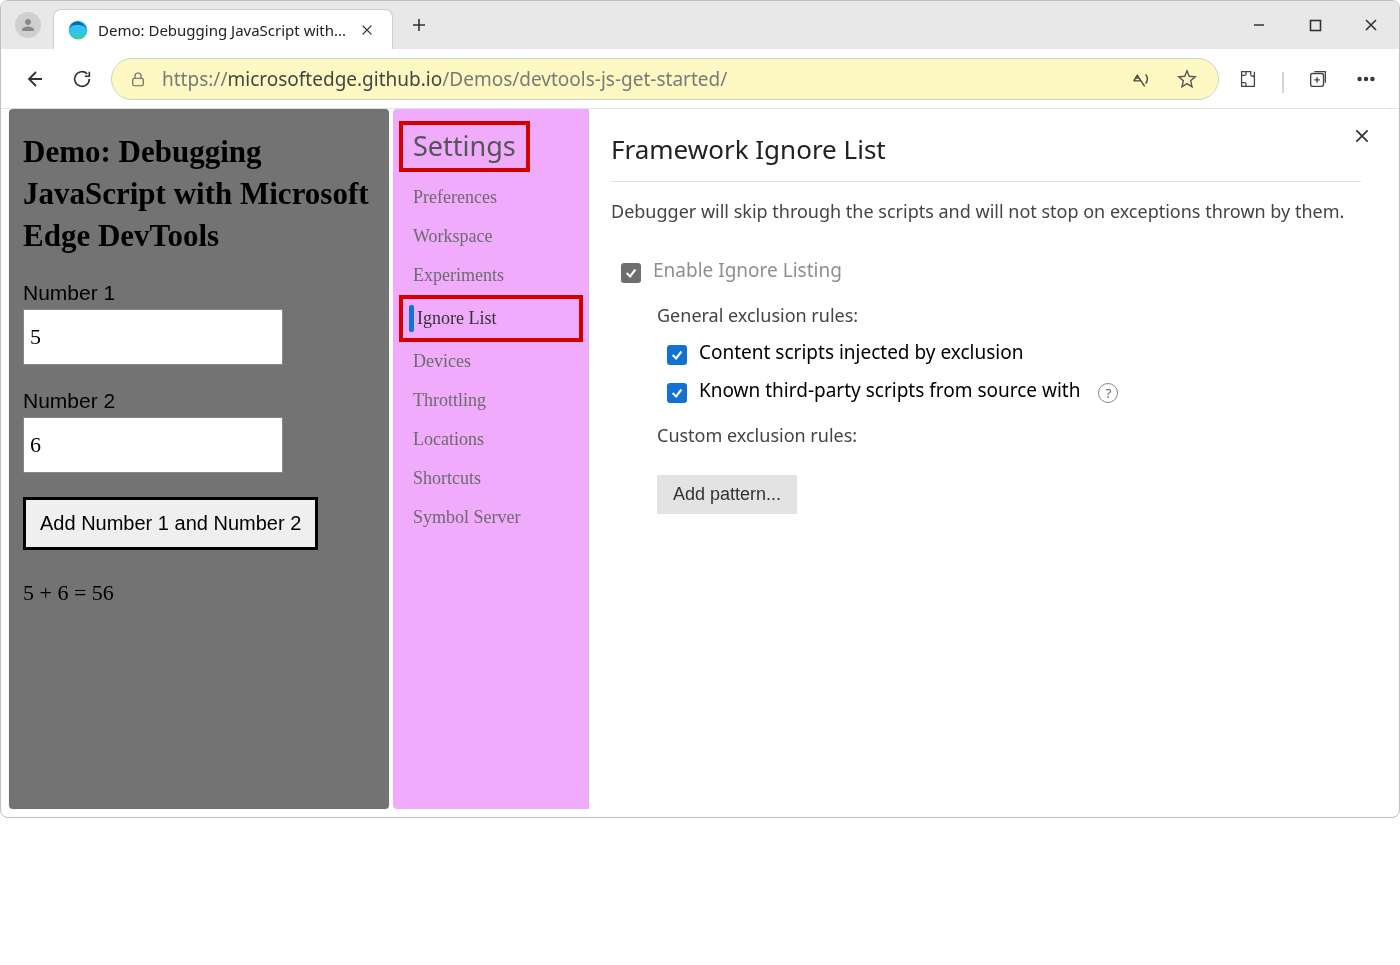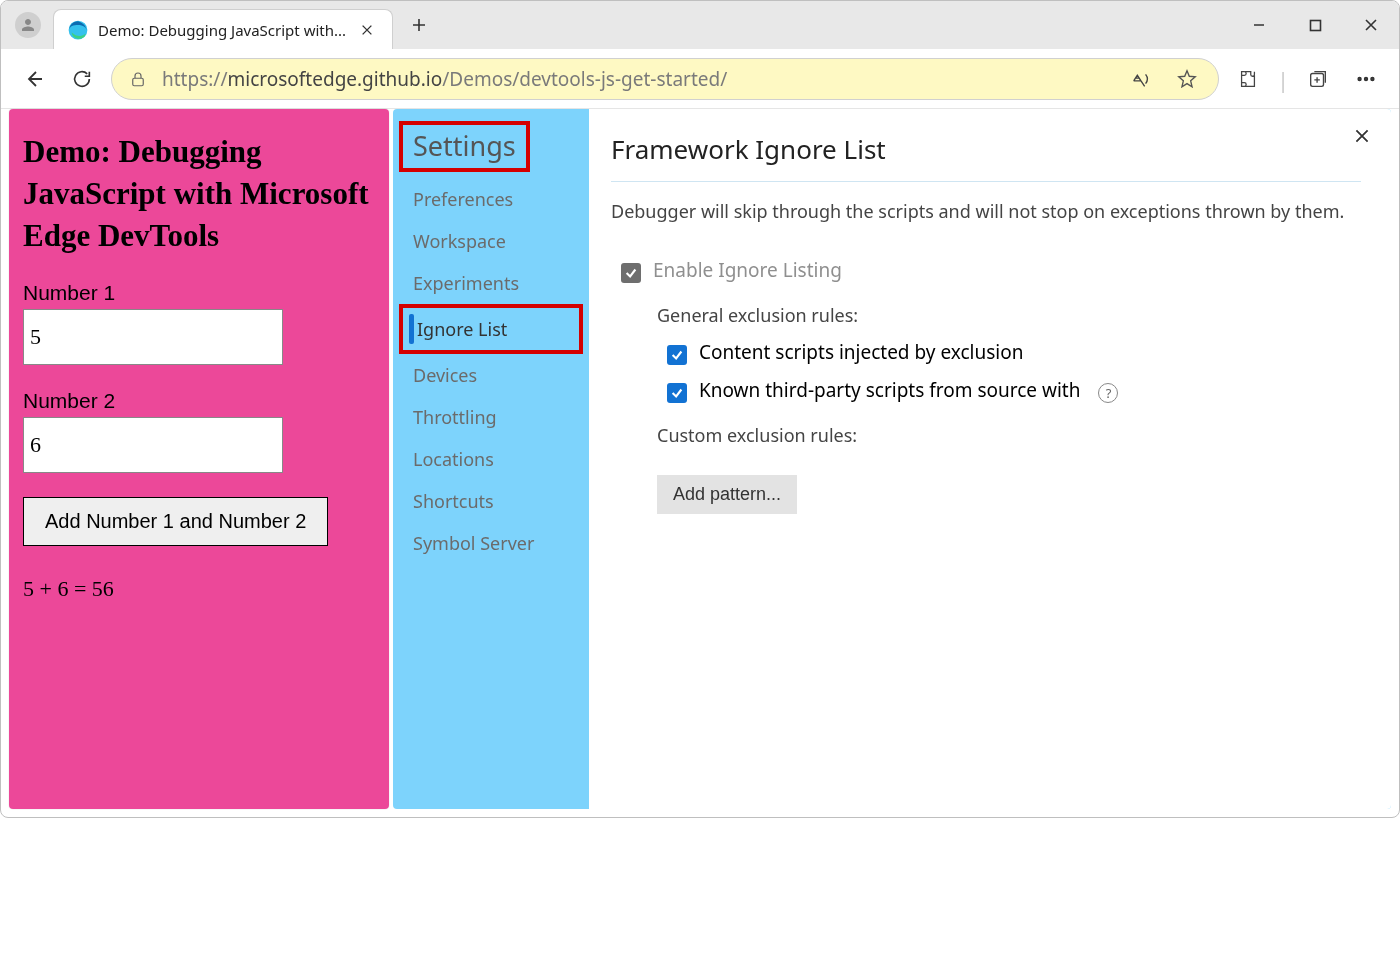--- a/index.html
+++ b/index.html
@@ -43,39 +43,39 @@
   .url { flex:1; font-size:19px; color:#444; white-space:nowrap; overflow:hidden;}
   .url .muted { color:#7a7a7a; }
   .addrright { display:flex; align-items:center; gap:16px; padding-right:8px;}
   .addrright .iconbtn { width:30px; }
 
   
   .content { display:flex; position:absolute; top:108px; bottom:8px; left:8px; right:8px; }
 
   
   .page {
-    width:380px; background:#ec4899; padding:22px 14px; margin-right:4px;
+    width:380px; background:#737373; padding:22px 14px; margin-right:4px;
     border-radius:4px; box-shadow: 0 0 0 1px rgba(0,0,0,0.03);
   }
   .page h1 { font-family: "Times New Roman", Georgia, serif; font-weight:700; font-size:31px; margin:0 0 24px 0; line-height:1.35;}
   .page label { font-family:Liberation Sans, sans-serif; font-size:21px; display:block; margin-bottom:4px;}
   .page input[type=text] { width:260px; height:56px; font-family:"Times New Roman",serif; font-size:22px; padding:4px 6px; border:1px solid #888; background:#fff; display:block; margin-bottom:24px;}
   .page button.addbtn {
     font-family: Arial, sans-serif; font-size:20px;
-    padding:12px 21px; background:#efefef; border:1px solid #000000; cursor:pointer;
+    padding:12px 14px; background:#efefef; border:3px solid #000000; cursor:pointer;
     margin-bottom:30px;
     text-align:center;
   }
   .result { font-family:"Times New Roman",serif; font-size:22px; }
 
   
-  .devtools { flex:1; display:flex; background:#7dd3fc; border-radius:4px; overflow:hidden; }
+  .devtools { flex:1; display:flex; background:#f0abfc; border-radius:4px; overflow:hidden; }
   .dt-sidebar { width:196px; padding:12px 0 12px 0; }
   .dt-heading { font-size:27px; color:#555; padding:4px 12px 10px 14px; font-weight:400;}
-  .dt-item { font-size:18px; color:#6b6b6b; padding:9px 14px 9px 20px; cursor:pointer; position:relative;}
+  .dt-item { font-size:18px; color:#6b6b6b; padding:9px 14px 9px 20px; cursor:pointer; position:relative;font-family:Liberation Serif, serif;}
   .dt-item.selected { color:#333; }
   .dt-item.selected::before { content:""; position:absolute; left:6px; top:6px; bottom:6px; width:5px; background:#1272d3; border-radius:2px;}
   .redbox { border:4px solid #d40000; display:inline-block; }
   .redbox-pad-h { padding:2px 10px 4px 10px; }
   .dt-sidebar .dt-item.redboxed { border:4px solid #d40000; margin:0 6px; padding-left:14px;}
 
   .dt-main { flex:1; background:#fff; position:relative; padding:22px 30px 22px 22px; }
   .dt-main h2 { font-size:26px; font-weight:400; margin:0 0 14px 0; color:#222;}
   .dt-main hr { border:none; border-top:1px solid #cfe5f2; margin:0 0 16px 0;}
   .dt-desc { font-size:18px; color:#444; line-height:1.5; margin-bottom:32px;}

